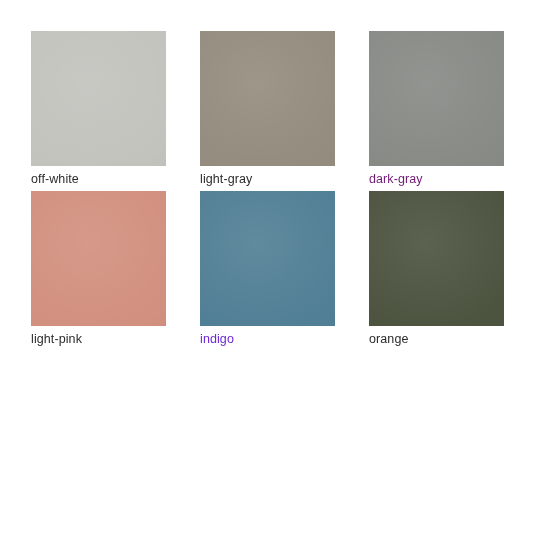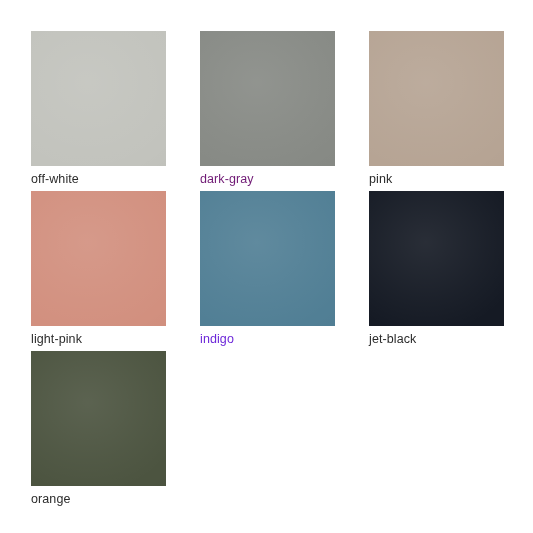--- a/index.html
+++ b/index.html
@@ -77,46 +77,42 @@
 <body>
 
 <div id="palette-board" style="background-color: rgb(255, 255, 255);">
   <div class="swatch-grid">
 
     <div class="swatch-cell">
       <span class="swatch-chip" style="background-color: rgb(194, 195, 189);"></span>
       <span class="swatch-label" style="color: rgb(43, 43, 43);">off-white</span>
     </div>
 
+    <div class="swatch-cell">
+      <span class="swatch-chip" style="background-color: rgb(148, 140, 126);"></span>
+      <span class="swatch-label" style="color: rgb(43, 43, 43);">light-gray</span>
+    </div>
 
     <div class="swatch-cell">
       <span class="swatch-chip" style="background-color: rgb(135, 138, 133);"></span>
       <span class="swatch-label" style="color: #701a75;">dark-gray</span>
     </div>
 
-    <div class="swatch-cell">
-      <span class="swatch-chip" style="background-color: rgb(182, 164, 148);"></span>
-      <span class="swatch-label" style="color: rgb(43, 43, 43);">pink</span>
-    </div>
 
     <div class="swatch-cell">
       <span class="swatch-chip" style="background-color: rgb(210, 144, 127);"></span>
       <span class="swatch-label" style="color: rgb(43, 43, 43);">light-pink</span>
     </div>
 
 
     <div class="swatch-cell">
       <span class="swatch-chip" style="background-color: rgb(81, 127, 149);"></span>
       <span class="swatch-label" style="color: #6d28d9;">indigo</span>
     </div>
 
-    <div class="swatch-cell">
-      <span class="swatch-chip" style="background-color: rgb(21, 26, 36);"></span>
-      <span class="swatch-label" style="color: rgb(43, 43, 43);">jet-black</span>
-    </div>
 
     <div class="swatch-cell">
       <span class="swatch-chip" style="background-color: rgb(76, 84, 64);"></span>
       <span class="swatch-label" style="color: rgb(43, 43, 43);">orange</span>
     </div>
 
   </div>
 </div>
 
 </body></html>

